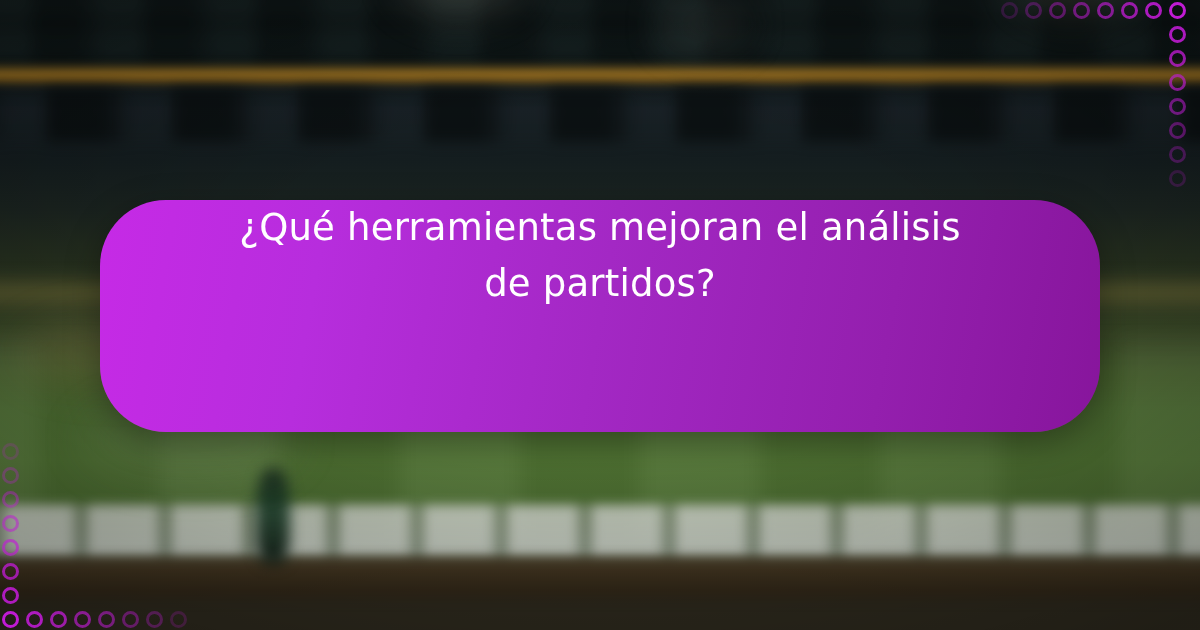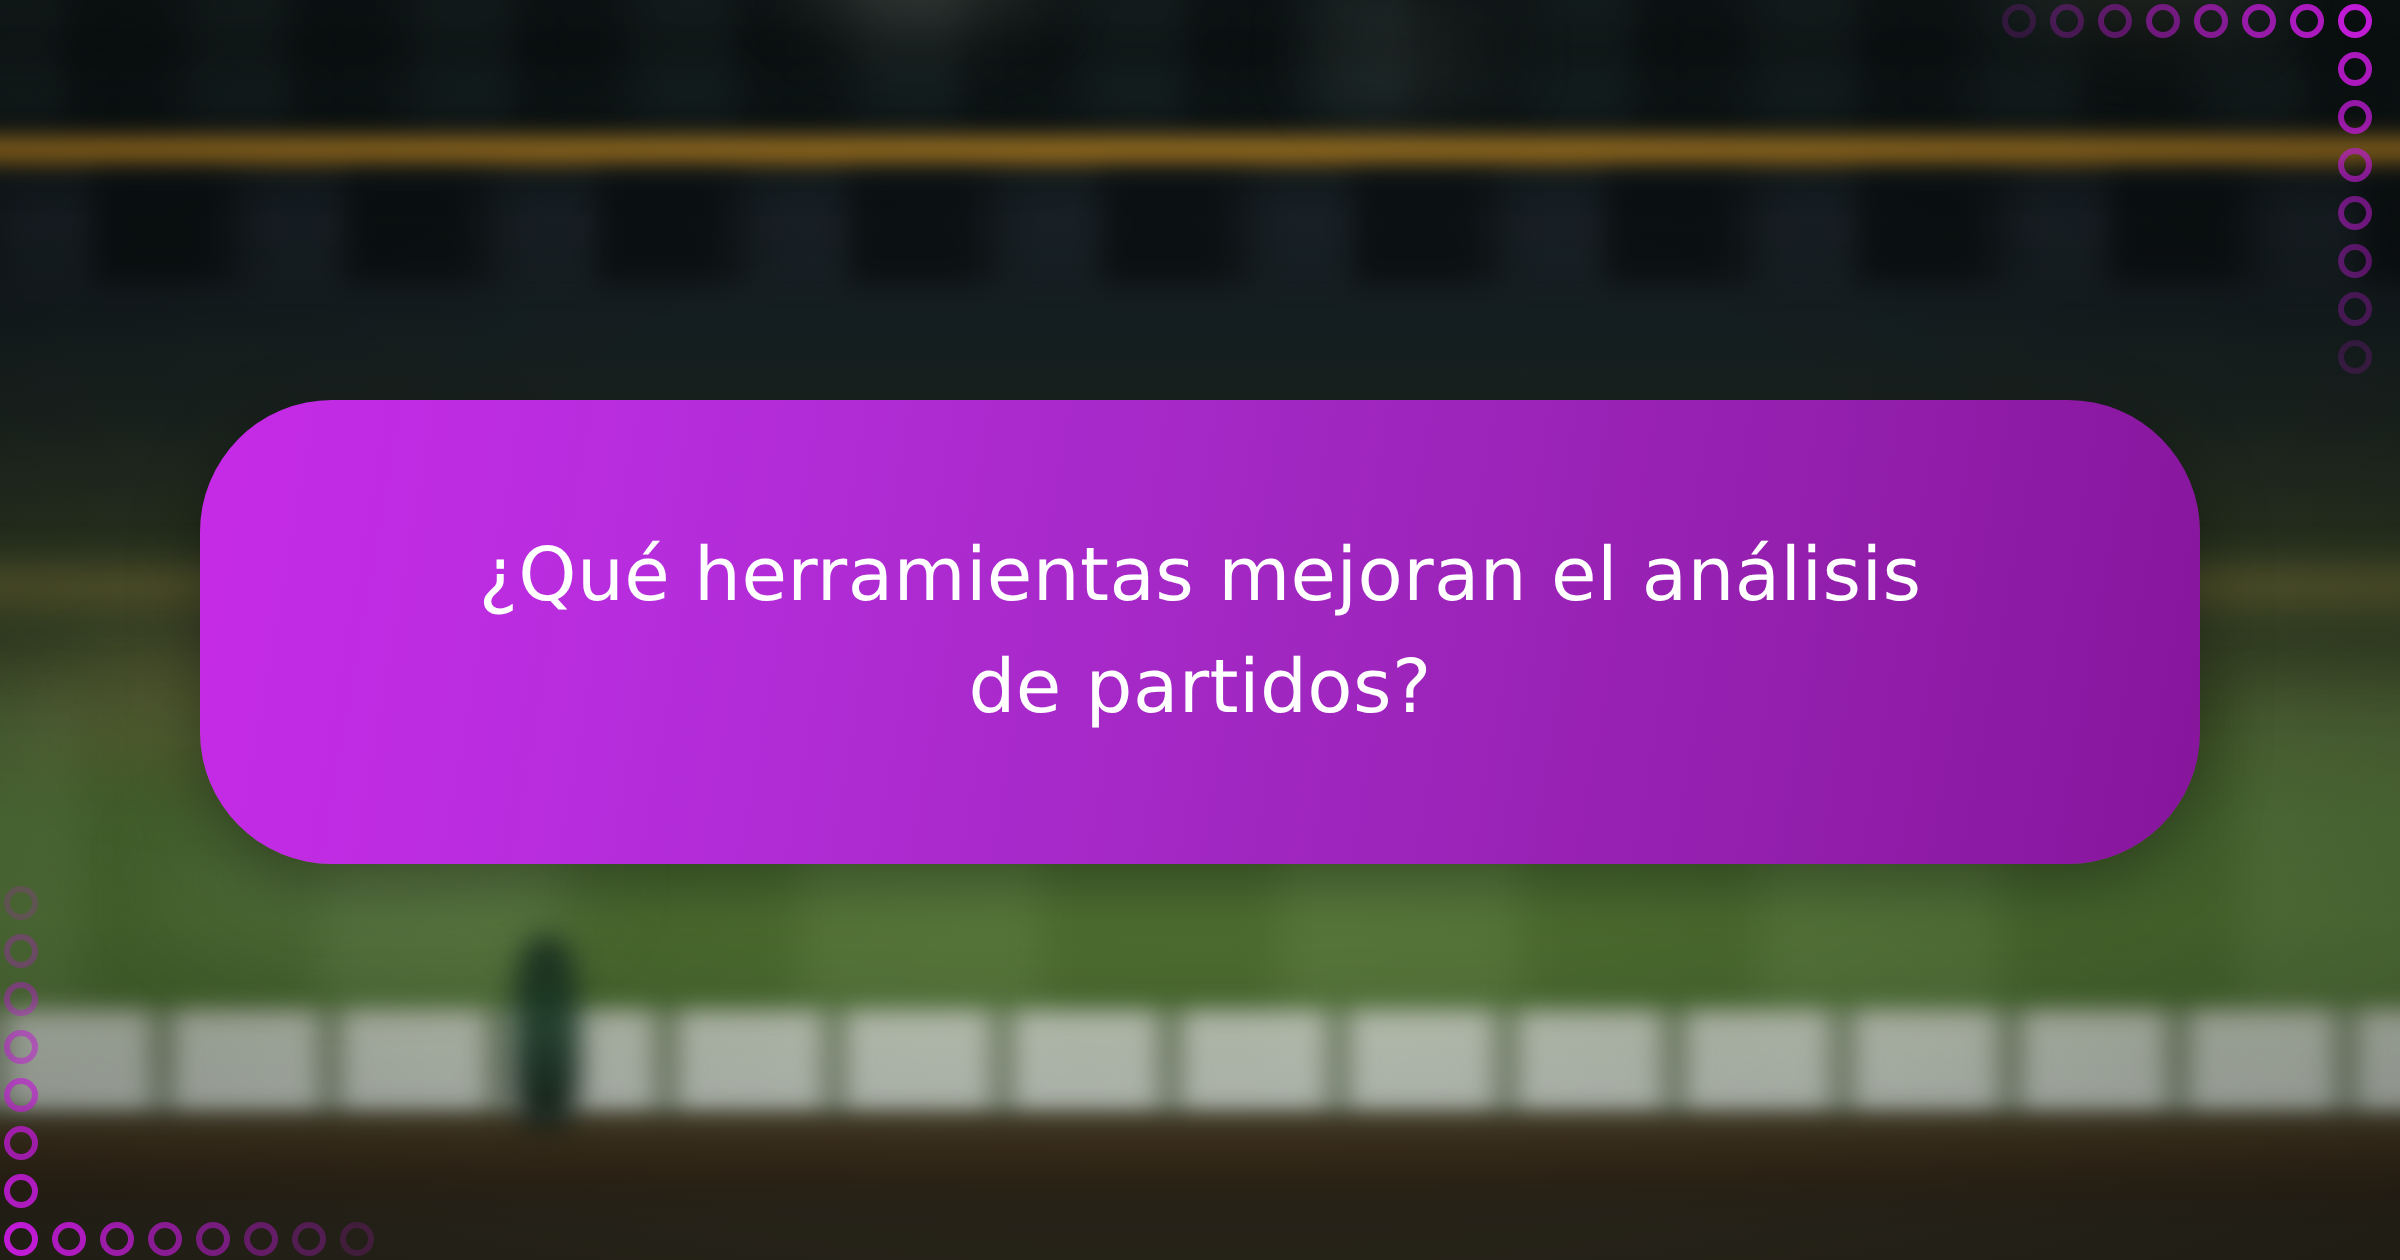--- a/index.html
+++ b/index.html
@@ -228,21 +228,21 @@
   .card {
     position: absolute;
     left: 100px;
     top: 200px;
     width: 1000px;
     height: 232px;
     border-radius: 66px;
     background: linear-gradient(100deg, #c62ae6 0%, #b72ddd 22%, #a328c4 50%, #941fae 78%, #87159c 100%);
     box-shadow: 0 10px 34px rgba(0,0,0,0.34);
     display: flex;
-    align-items: center;
+    align-items: flex-start;
     justify-content: center;
     padding: 0 38px;
   }
 
   .card-text {
     color: #ffffff;
     font-size: 37px;
     font-weight: 400;
     line-height: 56px;
     text-align: center;

